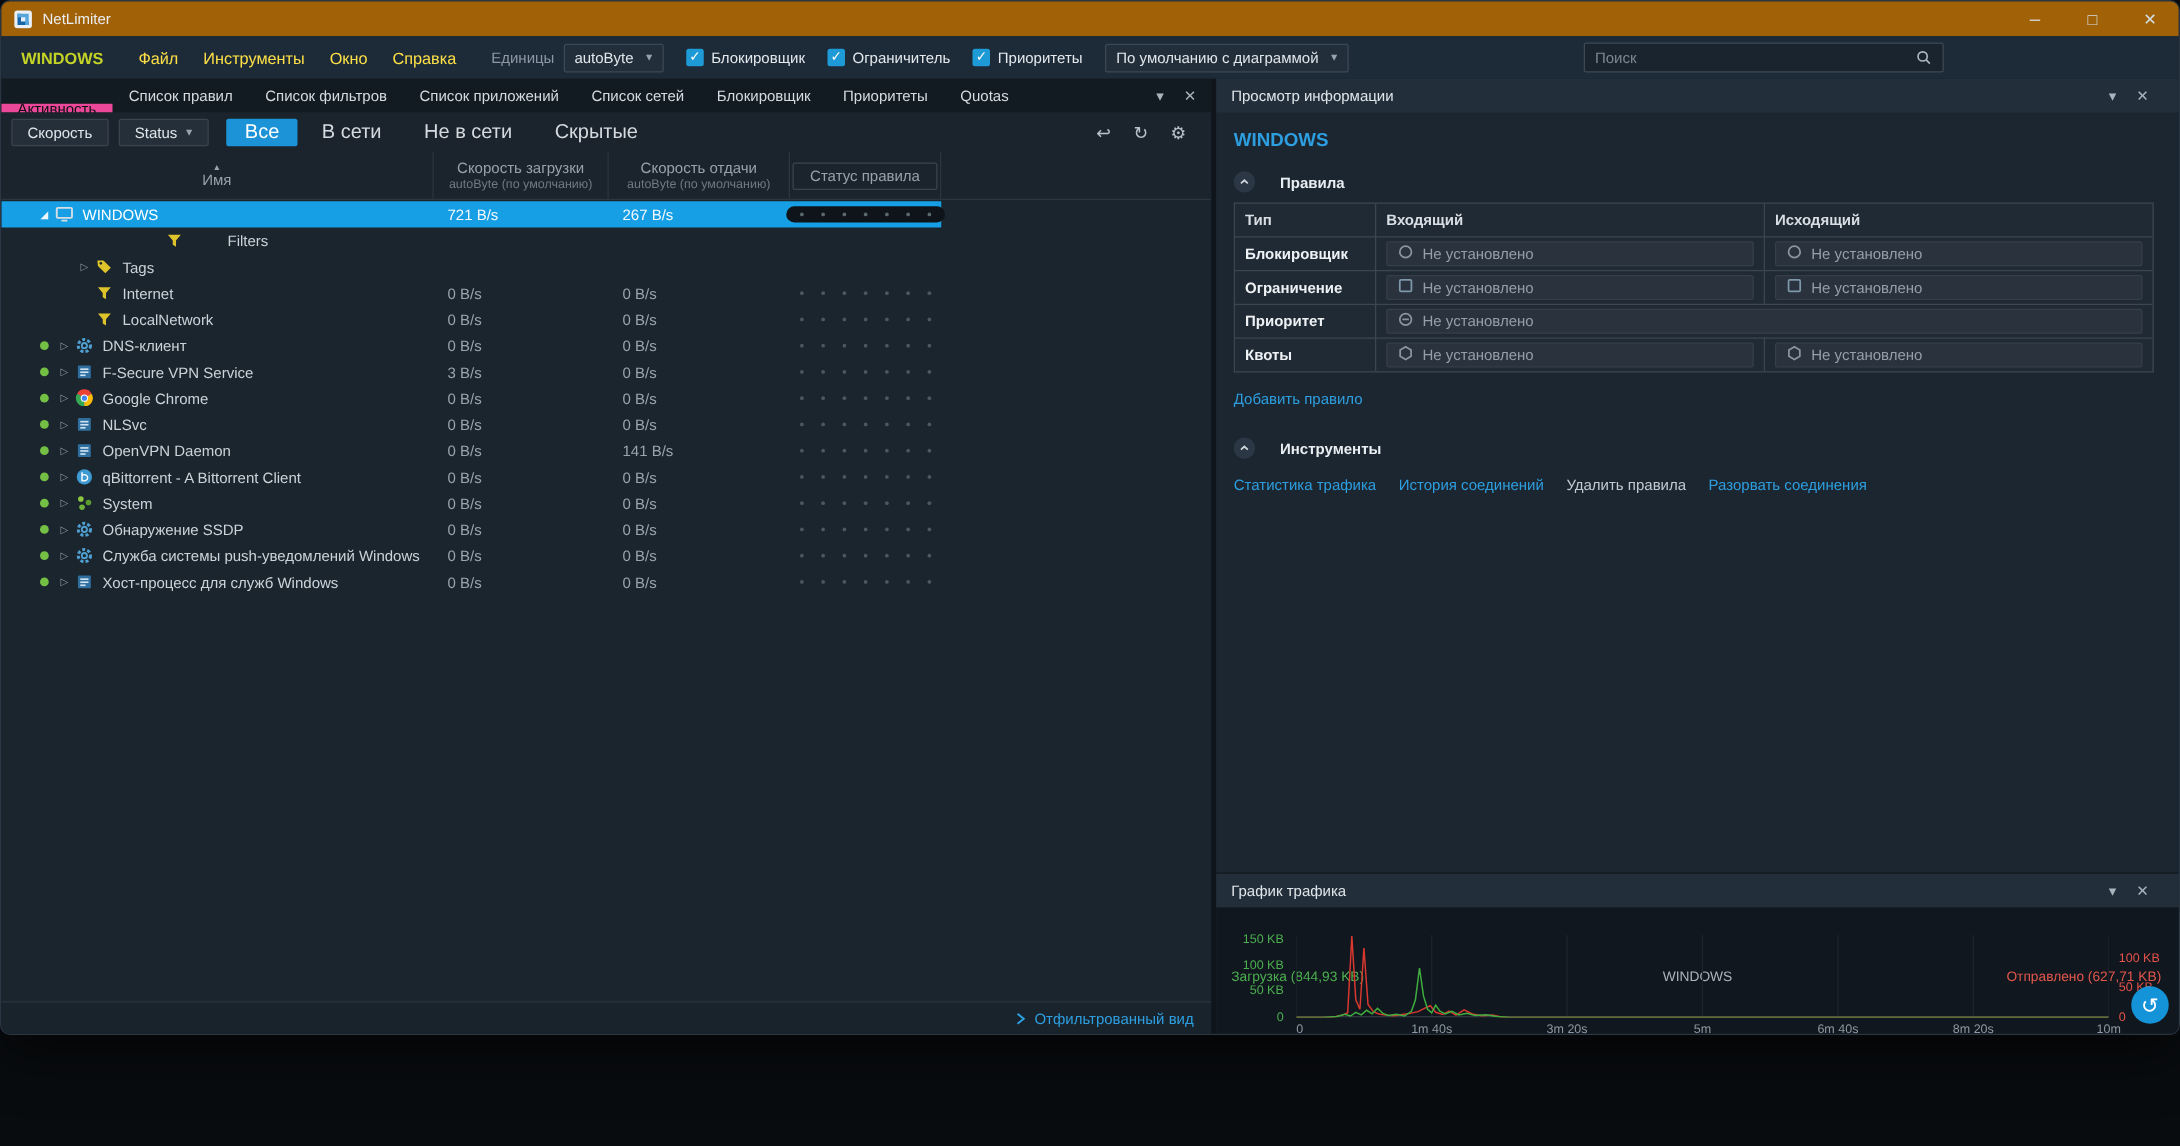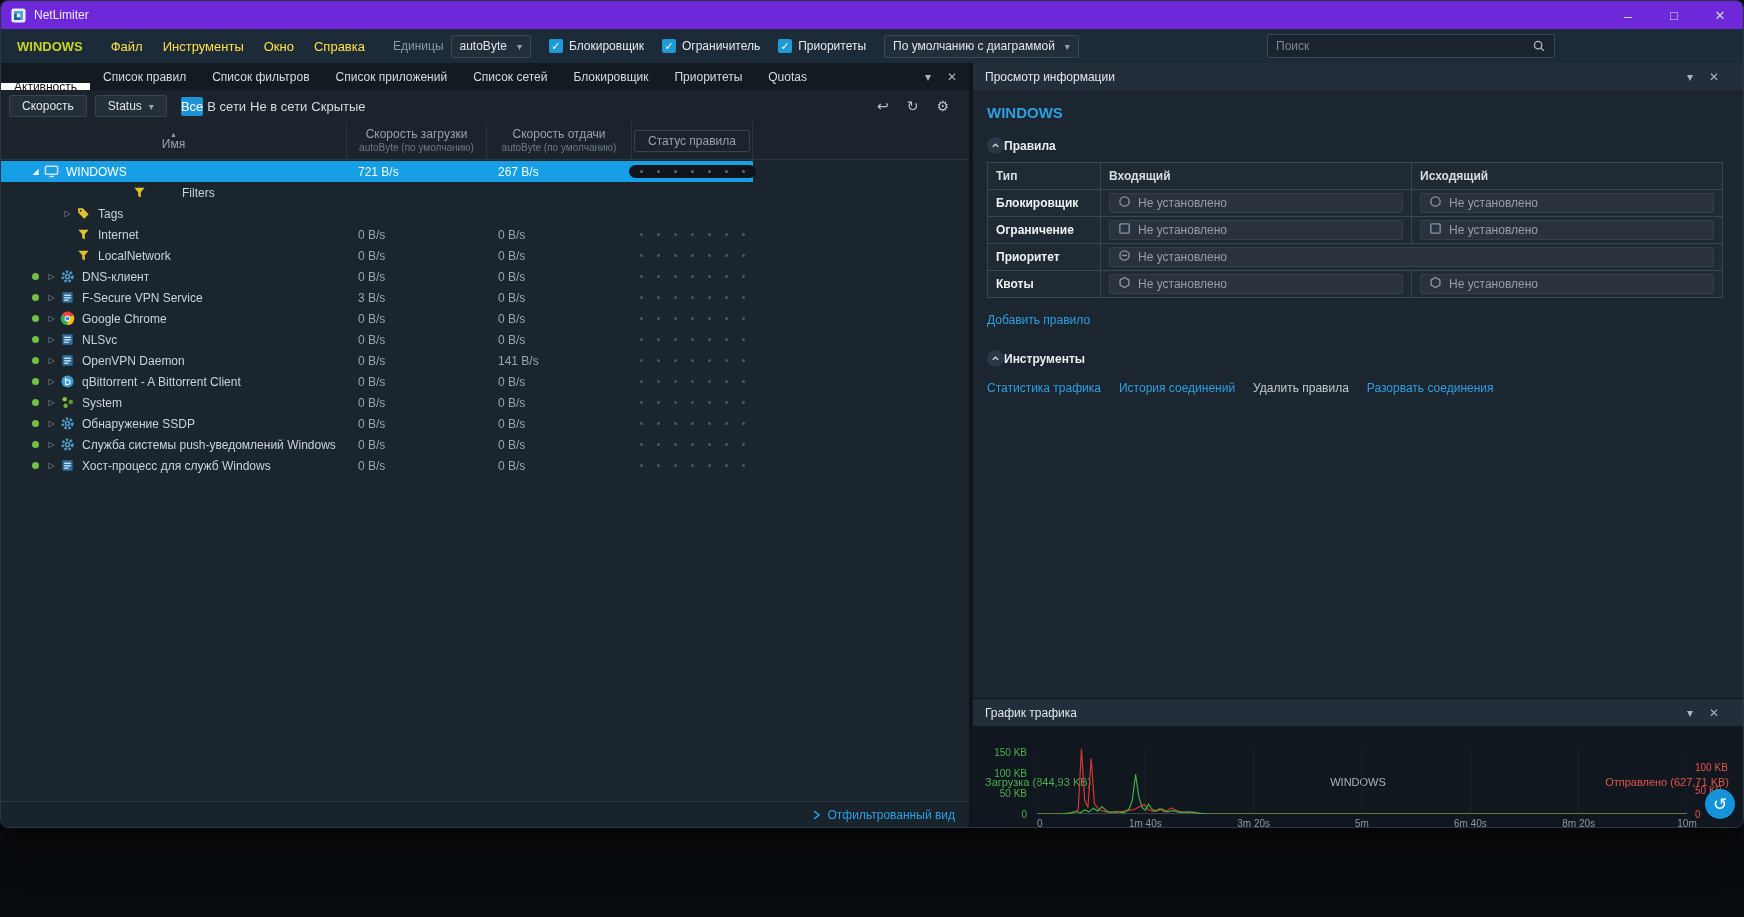--- a/index.html
+++ b/index.html
@@ -1,20 +1,20 @@
 <!DOCTYPE html>
 <html><head>
 <meta charset="utf-8">
 <style>
   *{margin:0;padding:0;box-sizing:border-box;font-family:"Liberation Sans",sans-serif;}
   html,body{width:1744px;height:917px;background:#090c0f;overflow:hidden;}
   .window{position:absolute;left:0;top:0;width:1744px;height:828px;background:#1c2630;border-radius:8px;overflow:hidden;display:flex;flex-direction:column;box-shadow:0 14px 44px rgba(0,0,0,.65);border:1px solid #2a3642;}
 
   
-  .titlebar{height:28px;background:#6d28d9;display:flex;align-items:center;padding-left:10px;flex:none;}
+  .titlebar{height:28px;background:#a16207;display:flex;align-items:center;padding-left:10px;flex:none;}
   .logo{width:15px;height:15px;margin-right:8px;flex:none;}
   .logo svg{width:15px;height:15px;display:block;}
   .title-text{color:#e9edf1;font-size:12px;}
   .win-controls{margin-left:auto;display:flex;height:100%;}
   .win-btn{width:46px;display:flex;align-items:center;justify-content:center;color:#d3dade;font-size:13px;}
   .win-btn.min{font-size:15px;}
 
   
   .menubar{height:34px;background:#1d2a38;display:flex;align-items:center;padding:0 10px;flex:none;}
   .app-menu{color:#c3d426;font-weight:bold;font-size:13px;margin-right:12px;padding:4px 6px;}
@@ -32,29 +32,29 @@
 
   
   .content{flex:1;display:flex;min-height:0;}
   .left-panel{width:968px;flex:none;display:flex;flex-direction:column;background:#1b252e;min-height:0;}
   .splitter{width:4px;background:#0f151b;flex:none;}
   .right-panel{flex:1;display:flex;flex-direction:column;background:#1c2630;min-width:0;}
 
   
   .tabbar{height:27px;background:#121a22;display:flex;align-items:stretch;flex:none;}
   .tab{display:flex;align-items:center;padding:0 13px;font-size:12px;color:#d5dbdf;}
-  .tab.active{background:#ffffff;color:#0c0f11;margin-top:20px;}
+  .tab.active{background:#ec4899;color:#0c0f11;margin-top:20px;}
   .bar-icons{margin-left:auto;display:flex;align-items:center;gap:16px;padding:0 12px;color:#aab4bd;font-size:12px;}
   .bar-icons .ic{cursor:default;}
 
   
   .toolbar{height:32px;display:flex;align-items:center;gap:8px;padding:0 8px;background:#1b242d;flex:none;}
   .tbtn{background:#242f3a;border:1px solid #3a4450;color:#e0e6ea;font-size:12px;height:22px;padding:0 12px;display:inline-flex;align-items:center;gap:7px;border-radius:2px;}
   .filters{display:flex;align-items:center;gap:4px;margin-left:6px;}
-  .filter-chip{font-size:13px;color:#d5dbdf;padding:2px 0;border-radius:2px;}
+  .filter-chip{font-size:16px;color:#d5dbdf;padding:2px 15px;border-radius:2px;}
   .filter-chip.active{background:#1b93d6;color:#fff;}
   .toolbar-icons{margin-left:auto;display:flex;gap:18px;color:#b8c2ca;font-size:14px;padding-right:12px;}
 
   
   .grid-header{height:38px;display:flex;flex:none;border-bottom:1px solid #2b3540;color:#97a2ac;font-size:12px;background:#1b242d;}
   .gh-name{width:345px;display:flex;flex-direction:column;align-items:center;justify-content:center;line-height:12px;}
   .sort-caret{font-size:7px;color:#97a2ac;line-height:7px;}
   .gh-col{width:140px;border-left:1px solid #2b3540;display:flex;flex-direction:column;align-items:center;justify-content:center;line-height:13px;}
   .gh-col.ul{width:145px;justify-content:center;}
   .gh-sub{font-size:10px;color:#6e7984;}
@@ -82,21 +82,21 @@
   .row.selected .sdot{background:#5c6770;}
 
   
   .left-footer{height:26px;flex:none;background:#19232c;border-top:1px solid #2b3540;display:flex;align-items:center;justify-content:flex-end;padding-right:14px;gap:7px;font-size:12px;color:#2d9fe0;}
   .left-footer svg{width:9px;height:10px;}
 
   
   .panel-header{height:27px;background:#222e3a;display:flex;align-items:center;padding:0 12px;font-size:12px;color:#e0e6ea;flex:none;}
   .info-body{flex:1;padding:10px 14px 0;overflow:hidden;}
   .selection-title{color:#2d9fe0;font-size:15px;font-weight:bold;margin:4px 0 16px;}
-  .section-head{display:flex;align-items:center;gap:0;color:#e9eef2;font-weight:bold;font-size:12px;margin:8px 0;}
+  .section-head{display:flex;align-items:center;gap:20px;color:#e9eef2;font-weight:bold;font-size:12px;margin:8px 0;}
   .circle-chevron{width:17px;height:17px;border-radius:50%;background:#2b3744;display:flex;align-items:center;justify-content:center;flex:none;}
   .circle-chevron svg{width:11px;height:11px;}
 
   .rules-table{display:grid;grid-template-columns:112px 1fr 1fr;border:1px solid #3b4652;width:736px;margin:4px 0 12px;font-size:12px;background:#202a34;}
   .rt-cell{padding:3px 8px;display:flex;align-items:center;min-height:26px;}
   .rt-cell.bt{border-top:1px solid #3b4652;}
   .rt-cell.c2,.rt-cell.c3{border-left:1px solid #3b4652;}
   .rt-cell.span2{grid-column:2/4;}
   .rt-header{color:#d8dee3;font-weight:bold;}
   .rt-type{color:#eef2f5;font-weight:bold;}

